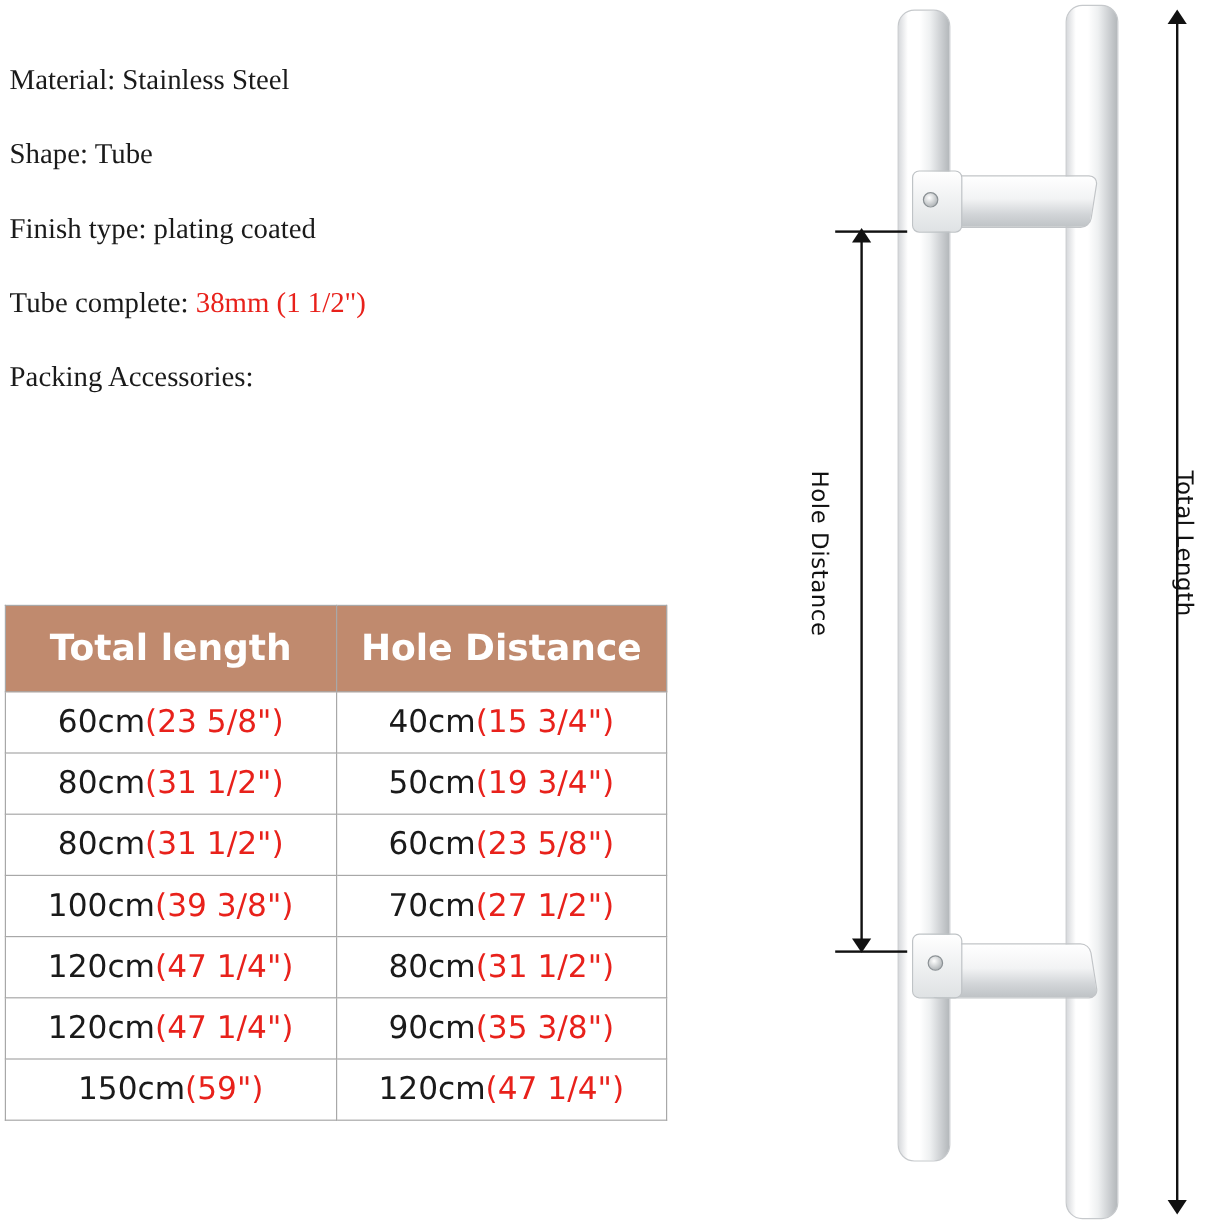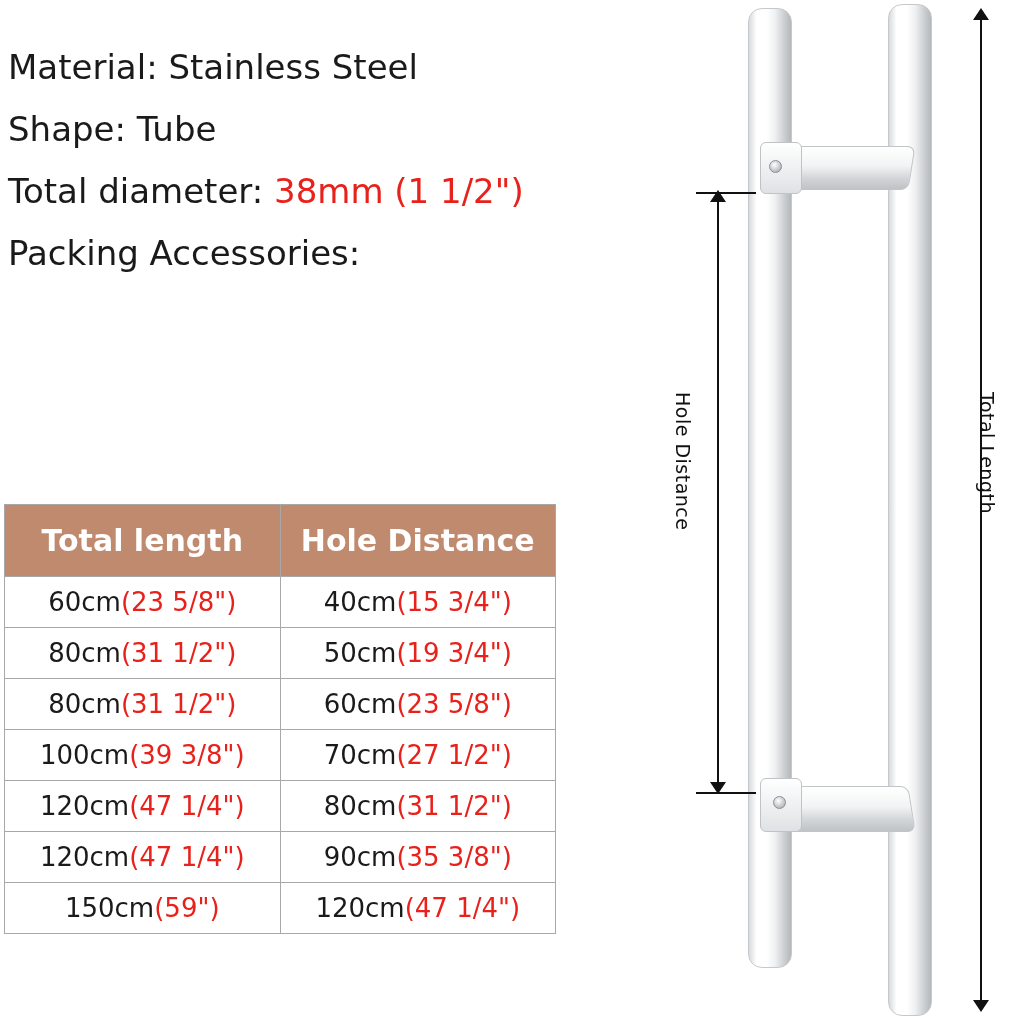--- a/index.html
+++ b/index.html
@@ -16,24 +16,25 @@
   }
 
   
   .spec-list {
     position: absolute;
     left: 8px;
     top: 36px;
     width: 640px;
   }
   .spec-line {
-    font-size: 34px;
+    font-size: 24px;
     line-height: 62px;
     color: #1a1a1a;
     white-space: nowrap;
+    font-family: Liberation Serif, serif;
   }
   .spec-line .hl {
     color: #e8211b;
   }
 
   
   .size-table {
     position: absolute;
     left: 4px;
     top: 504px;
@@ -193,21 +194,24 @@
 <body>
 
 <div class="spec-list">
   <div class="spec-line">
     <span>Material: Stainless Steel</span>
   </div>
   <div class="spec-line">
     <span>Shape: Tube</span>
   </div>
   <div class="spec-line">
-    <span>Total diameter: </span><span class="hl">38mm (1 1/2")</span>
+    <span>Finish type: plating coated</span>
+  </div>
+  <div class="spec-line">
+    <span>Tube complete: </span><span class="hl">38mm (1 1/2")</span>
   </div>
   <div class="spec-line">
     <span>Packing Accessories:</span>
   </div>
 </div>
 
 <table class="size-table">
   <thead>
     <tr>
       <th>Total length</th>

